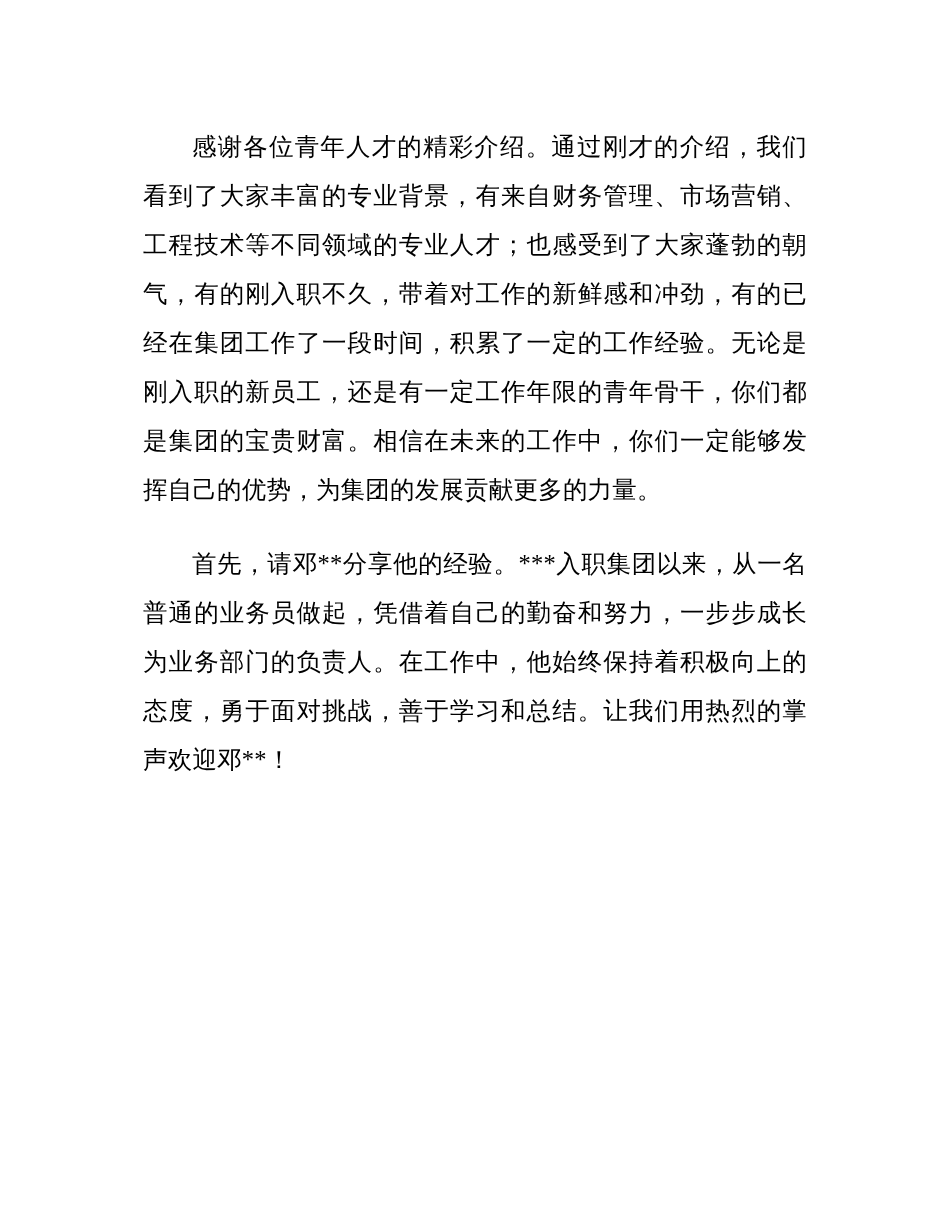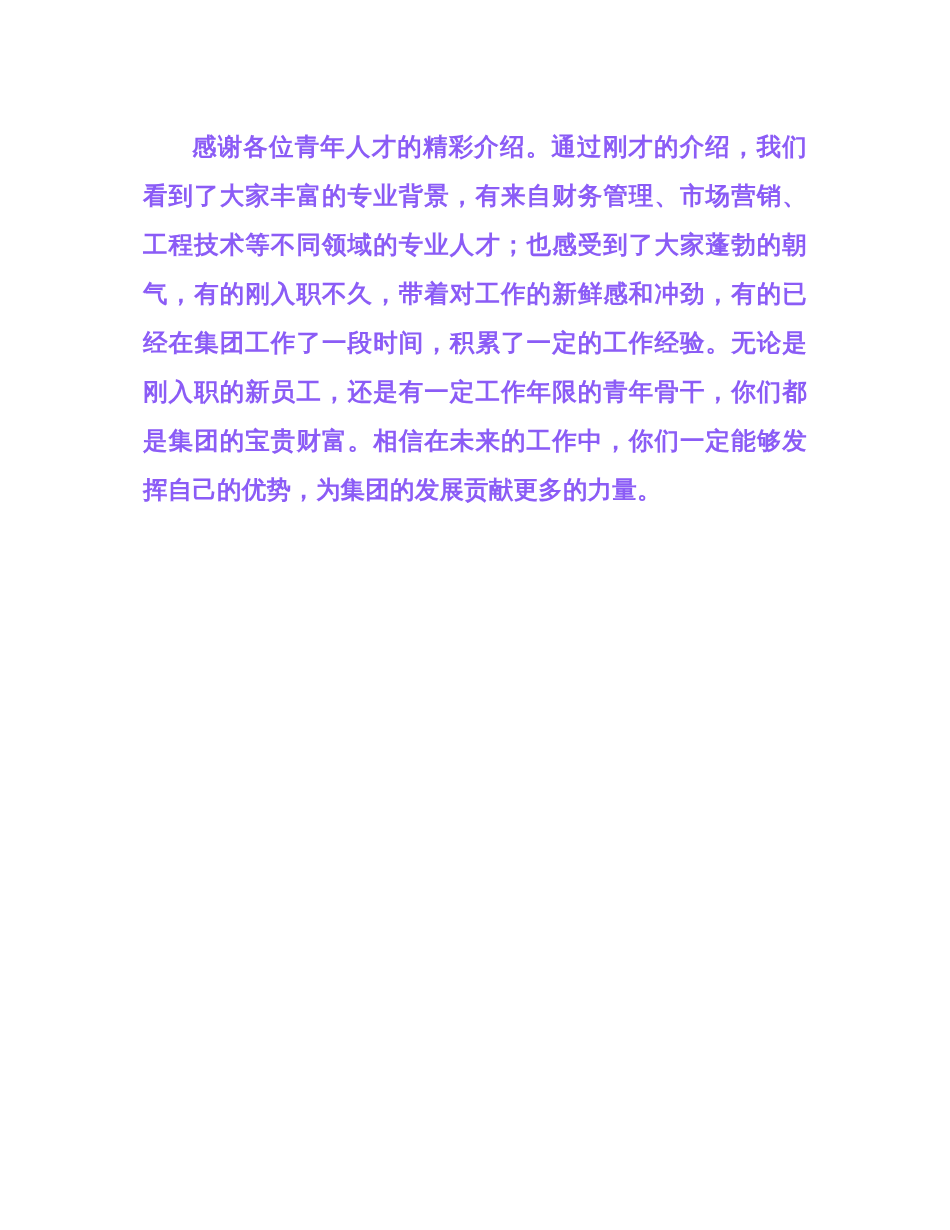--- a/index.html
+++ b/index.html
@@ -17,27 +17,27 @@
     width: 950px;
     height: 1230px;
     padding: 122px 143px 0 143px;
     background: #ffffff;
   }
   .para {
     margin: 0 0 25px 0;
     font-family: "Liberation Serif", serif;
     font-size: 24.5px;
     line-height: 49px;
-    color: #8b5cf6;
+    color: #000000;
     text-align: justify;
     text-justify: inter-ideograph;
     text-indent: 2em;
     word-break: normal;
     letter-spacing: 0.2px;
-    font-weight: bold;
   }
 </style>
 </head>
 <body>
 
 <div class="page">
   <p class="para">感谢各位青年人才的精彩介绍。通过刚才的介绍，我们看到了大家丰富的专业背景，有来自财务管理、市场营销、工程技术等不同领域的专业人才；也感受到了大家蓬勃的朝气，有的刚入职不久，带着对工作的新鲜感和冲劲，有的已经在集团工作了一段时间，积累了一定的工作经验。无论是刚入职的新员工，还是有一定工作年限的青年骨干，你们都是集团的宝贵财富。相信在未来的工作中，你们一定能够发挥自己的优势，为集团的发展贡献更多的力量。</p>
+  <p class="para">首先，请邓**分享他的经验。***入职集团以来，从一名普通的业务员做起，凭借着自己的勤奋和努力，一步步成长为业务部门的负责人。在工作中，他始终保持着积极向上的态度，勇于面对挑战，善于学习和总结。让我们用热烈的掌声欢迎邓**！</p>
 </div>
 
 </body></html>

